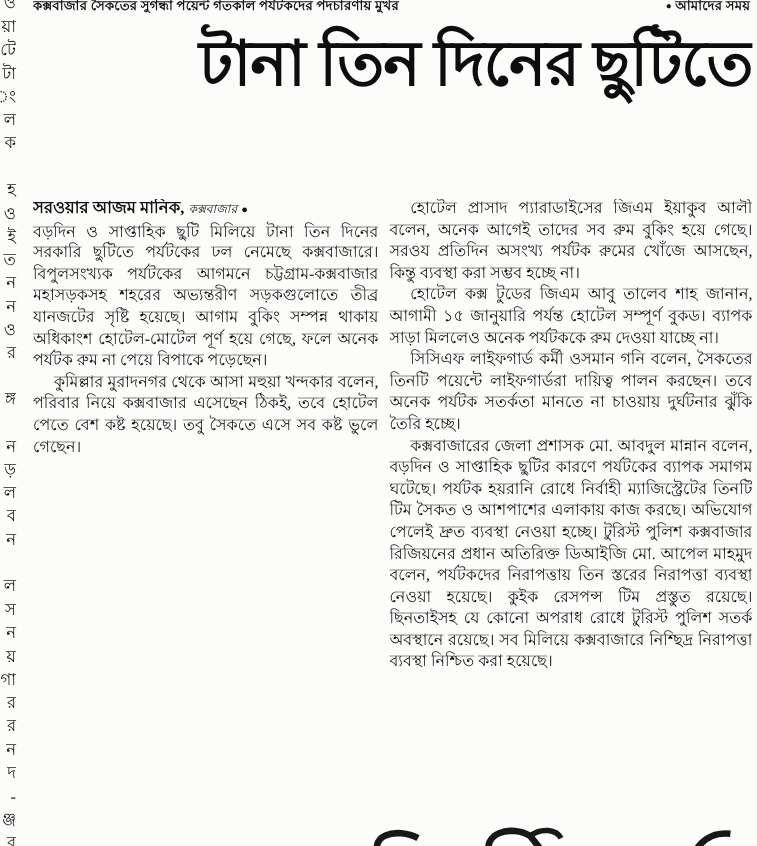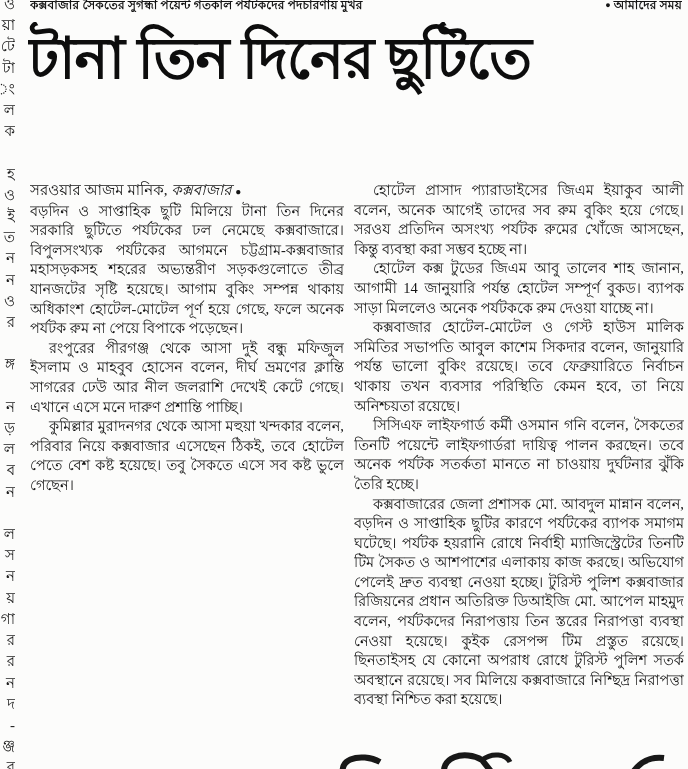--- a/index.html
+++ b/index.html
@@ -27,32 +27,33 @@
     white-space:nowrap;overflow:hidden;
   }
   .caption-row .credit{font-weight:bold;}
   .caption-row .bullet{font-size:9px;vertical-align:1px;margin-right:3px;}
   
   .headline{
     position:absolute;left:28px;right:4px;top:22px;height:152px;
     font-size:57px;line-height:74px;font-weight:bold;
     letter-spacing:-1px;color:#0d0d0d;
     overflow:hidden;
+    text-align:right;
   }
   
   .body-area{
     position:absolute;left:30px;top:181px;width:654px;height:572px;
     display:flex;gap:10px;overflow:hidden;
   }
   .col{overflow:hidden;text-align:justify;font-size:14.5px;line-height:19.6px;}
   .col-left{width:314px;}
   .col-right{width:330px;}
   .byline{margin:0 0 2px 0;font-size:15px;}
-  .byline .name{font-weight:normal;}
-  .byline .loc{font-style:italic;font-size:15px;}
+  .byline .name{font-weight:bold;}
+  .byline .loc{font-style:italic;font-size:11px;}
   .byline .bullet{font-size:10px;}
   .col p{margin:0;}
   .col p.indent{text-indent:19px;}
   
   .next-headline-strip{
     position:absolute;left:296px;bottom:0;width:390px;height:19px;
     overflow:hidden;
   }
 </style>
 </head>
@@ -106,29 +107,27 @@
 
   <div class="headline">
     <div>টানা তিন দিনের ছুটিতে</div>
   </div>
 
   <div class="body-area">
 
     <div class="col col-left">
       <p class="byline"><span class="name">সরওয়ার আজম মানিক,</span> <span class="loc">কক্সবাজার</span> <span class="bullet">●</span></p>
       <p>বড়দিন ও সাপ্তাহিক ছুটি মিলিয়ে টানা তিন দিনের সরকারি ছুটিতে পর্যটকের ঢল নেমেছে কক্সবাজারে। বিপুলসংখ্যক পর্যটকের আগমনে চট্টগ্রাম-কক্সবাজার মহাসড়কসহ শহরের অভ্যন্তরীণ সড়কগুলোতে তীব্র যানজটের সৃষ্টি হয়েছে। আগাম বুকিং সম্পন্ন থাকায় অধিকাংশ হোটেল-মোটেল পূর্ণ হয়ে গেছে, ফলে অনেক পর্যটক রুম না পেয়ে বিপাকে পড়েছেন।</p>
-      <p class="indent">রংপুরের পীরগঞ্জ থেকে আসা দুই বন্ধু মফিজুল ইসলাম ও মাহবুব হোসেন বলেন, দীর্ঘ ভ্রমণের ক্লান্তি সাগরের ঢেউ আর নীল জলরাশি দেখেই কেটে গেছে। এখানে এসে মনে দারুণ প্রশান্তি পাচ্ছি।</p>
       <p class="indent">কুমিল্লার মুরাদনগর থেকে আসা মহুয়া খন্দকার বলেন, পরিবার নিয়ে কক্সবাজার এসেছেন ঠিকই, তবে হোটেল পেতে বেশ কষ্ট হয়েছে। তবু সৈকতে এসে সব কষ্ট ভুলে গেছেন।</p>
 
     </div>
 
     <div class="col col-right">
       <p class="indent">হোটেল প্রাসাদ প্যারাডাইসের জিএম ইয়াকুব আলী বলেন, অনেক আগেই তাদের সব রুম বুকিং হয়ে গেছে। সরওয প্রতিদিন অসংখ্য পর্যটক রুমের খোঁজে আসছেন, কিন্তু ব্যবস্থা করা সম্ভব হচ্ছে না।</p>
-      <p class="indent">হোটেল কক্স টুডের জিএম আবু তালেব শাহ জানান, আগামী 14 জানুয়ারি পর্যন্ত হোটেল সম্পূর্ণ বুকড। ব্যাপক সাড়া মিললেও অনেক পর্যটককে রুম দেওয়া যাচ্ছে না।</p>
-      <p class="indent">কক্সবাজার হোটেল-মোটেল ও গেস্ট হাউস মালিক সমিতির সভাপতি আবুল কাশেম সিকদার বলেন, জানুয়ারি পর্যন্ত ভালো বুকিং রয়েছে। তবে ফেব্রুয়ারিতে নির্বাচন থাকায় তখন ব্যবসার পরিস্থিতি কেমন হবে, তা নিয়ে অনিশ্চয়তা রয়েছে।</p>
+      <p class="indent">হোটেল কক্স টুডের জিএম আবু তালেব শাহ জানান, আগামী ১৫ জানুয়ারি পর্যন্ত হোটেল সম্পূর্ণ বুকড। ব্যাপক সাড়া মিললেও অনেক পর্যটককে রুম দেওয়া যাচ্ছে না।</p>
       <p class="indent">সিসিএফ লাইফগার্ড কর্মী ওসমান গনি বলেন, সৈকতের তিনটি পয়েন্টে লাইফগার্ডরা দায়িত্ব পালন করছেন। তবে অনেক পর্যটক সতর্কতা মানতে না চাওয়ায় দুর্ঘটনার ঝুঁকি তৈরি হচ্ছে।</p>
       <p class="indent">কক্সবাজারের জেলা প্রশাসক মো. আবদুল মান্নান বলেন, বড়দিন ও সাপ্তাহিক ছুটির কারণে পর্যটকের ব্যাপক সমাগম ঘটেছে। পর্যটক হয়রানি রোধে নির্বাহী ম্যাজিস্ট্রেটের তিনটি টিম সৈকত ও আশপাশের এলাকায় কাজ করছে। অভিযোগ পেলেই দ্রুত ব্যবস্থা নেওয়া হচ্ছে। টুরিস্ট পুলিশ কক্সবাজার রিজিয়নের প্রধান অতিরিক্ত ডিআইজি মো. আপেল মাহমুদ বলেন, পর্যটকদের নিরাপত্তায় তিন স্তরের নিরাপত্তা ব্যবস্থা নেওয়া হয়েছে। কুইক রেসপন্স টিম প্রস্তুত রয়েছে। ছিনতাইসহ যে কোনো অপরাধ রোধে টুরিস্ট পুলিশ সতর্ক অবস্থানে রয়েছে। সব মিলিয়ে কক্সবাজারে নিশ্ছিদ্র নিরাপত্তা ব্যবস্থা নিশ্চিত করা হয়েছে।</p>
     </div>
 
   </div>
 
   <div class="next-headline-strip">
     <svg width="390" height="40" viewBox="0 0 390 40">
       <path d="M 52 34 C 34 8 66 2 84 12" fill="none" stroke="#181818" stroke-width="6"></path>
       <path d="M 150 30 C 140 6 170 0 186 10 L 205 34" fill="none" stroke="#181818" stroke-width="6"></path>

